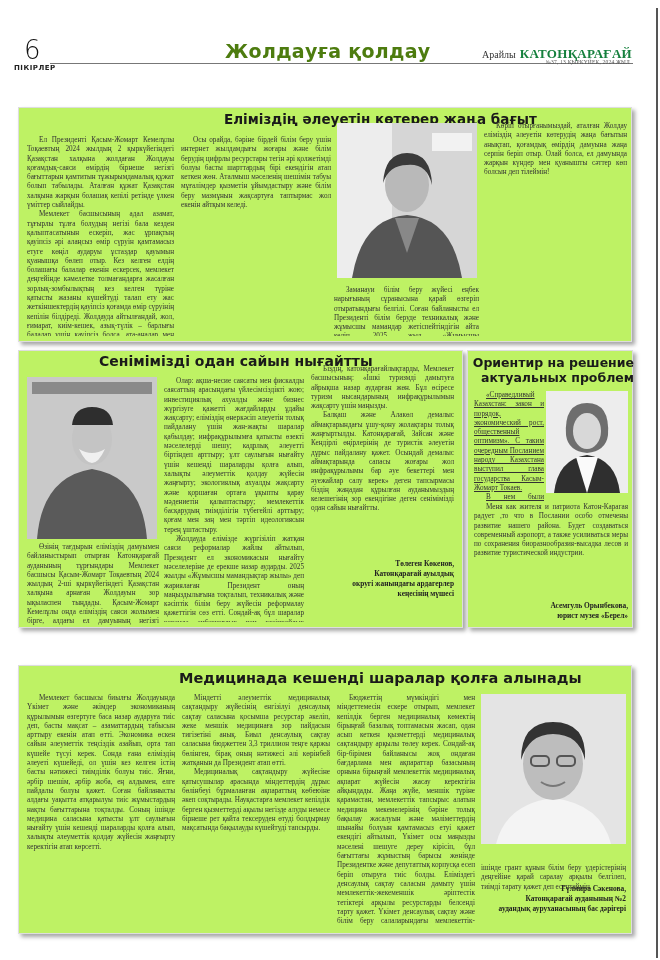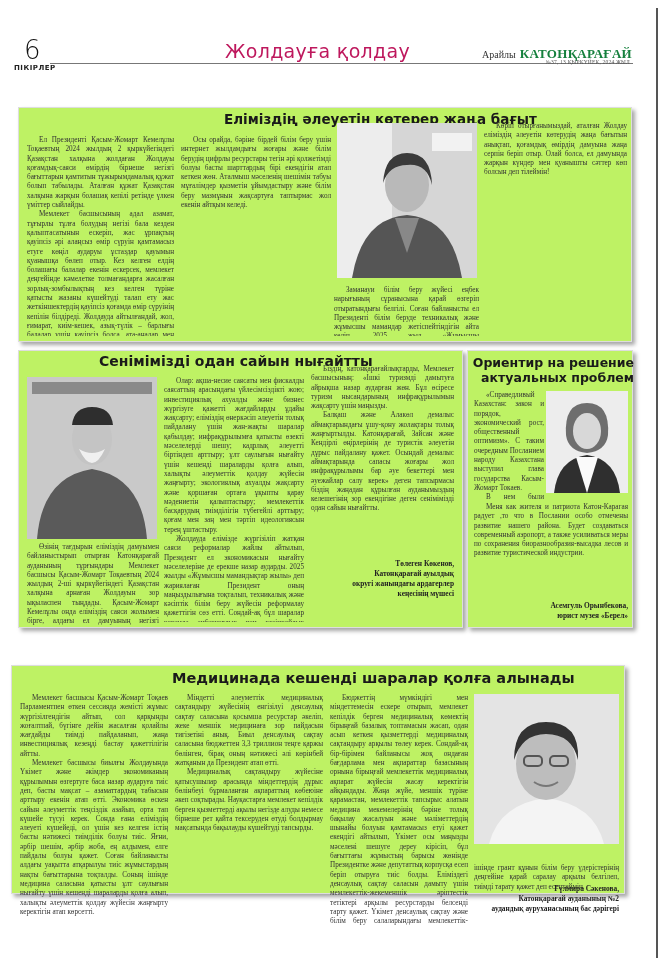--- a/index.html
+++ b/index.html
@@ -3,21 +3,21 @@
 <meta charset="utf-8">
 <style>
   * { box-sizing: border-box; margin: 0; padding: 0; }
   html, body { width: 660px; height: 960px; background: #ffffff; overflow: hidden; }
   body { font-family: "Liberation Serif", serif; color: #222; position: relative; }
 
   .masthead { position: absolute; left: 0; top: 0; width: 660px; height: 105px; }
   .page-num { position: absolute; left: 24px; top: 37px; font-family: "DejaVu Sans", sans-serif; font-size: 26px; font-weight: 300; color: #111; line-height: 1; }
   .page-label { position: absolute; left: 14px; top: 64px; font-family: "DejaVu Sans", sans-serif; font-size: 7px; font-weight: bold; letter-spacing: 0.5px; color: #222; }
   .head-rule { position: absolute; left: 50px; top: 63px; width: 583px; height: 1px; background: #777; }
-  .section-title { position: absolute; left: 225px; top: 40px; font-family: "DejaVu Sans", sans-serif; font-size: 19px; font-weight: 400; color: #be185d; letter-spacing: 0.3px; }
+  .section-title { position: absolute; left: 225px; top: 40px; font-family: "DejaVu Sans", sans-serif; font-size: 19px; font-weight: 700; color: #4d7c0f; letter-spacing: 0.3px; }
   .paper-name { position: absolute; right: 28px; top: 44px; text-align: right; }
   .paper-name .pre { font-size: 10px; color: #333; margin-top: 16px; }
   .paper-name .big { font-size: 13px; font-weight: bold; color: #15803d; letter-spacing: 0.3px; }
   .paper-issue { position: absolute; right: 30px; top: 59px; font-size: 5.5px; color: #555; letter-spacing: 0.2px; }
   .side-rule { position: absolute; right: 2px; top: 8px; width: 2px; height: 950px; background: #555; }
 
   .article { position: absolute; background: #bef264; box-shadow: 3px 3px 4px rgba(0,0,0,0.35); border: 1px solid #ddd; }
   .a-title { font-family: "DejaVu Sans", sans-serif; font-weight: bold; color: #1a1a1a; position: absolute; white-space: nowrap; }
   .col { position: absolute; font-size: 7.2px; line-height: 9.3px; text-align: justify; color: #333; overflow: hidden; hyphens: auto; }
   .col p { text-indent: 12px; }
@@ -40,26 +40,26 @@
   #a2 .photo { left: 8px; top: 26px; width: 130px; height: 162px; }
   #a2 .col1 { left: 8px; top: 192px; width: 132px; height: 82px; }
   #a2 .col2 { left: 145px; top: 26px; width: 140px; height: 245px; }
   #a2 .col3 { left: 292px; top: 14px; width: 143px; height: 185px; }
   #a2 .sig { left: 292px; top: 208px; width: 143px; }
 
   
   #a3 { left: 467px; top: 350px; width: 166px; height: 278px; }
   #a3 .a-title { left: 0; width: 166px; top: 4px; font-size: 12.5px; line-height: 15px; text-align: right; white-space: normal; }
   #a3 .photo { left: 78px; top: 40px; width: 82px; height: 102px; background: #e9e9e9; }
-  #a3 .col1 { left: 6px; top: 40px; width: 70px; height: 112px; }
+  #a3 .col1 { left: 6px; top: 40px; width: 70px; height: 112px; text-decoration: underline; }
   #a3 .col2 { left: 6px; top: 152px; width: 154px; height: 92px; }
   #a3 .sig { left: 6px; top: 250px; width: 154px; }
 
   
-  #a4 { left: 11px; top: 665px; width: 614px; height: 229px; }
+  #a4 { left: 18px; top: 665px; width: 614px; height: 269px; }
   #a4 .a-title { left: 160px; top: 4px; font-size: 14.5px; }
   #a4 .col1 { left: 8px; top: 28px; width: 148px; height: 232px; }
   #a4 .col2 { left: 163px; top: 28px; width: 148px; height: 232px; }
   #a4 .col3 { left: 318px; top: 28px; width: 138px; height: 232px; }
   #a4 .photo { left: 462px; top: 28px; width: 145px; height: 150px; background: #ddd; }
   #a4 .col4 { left: 462px; top: 182px; width: 145px; height: 32px; margin-top: 16px; }
   #a4 .sig { left: 462px; top: 218px; width: 145px; }
 </style>
 </head>
 <body>
@@ -156,21 +156,20 @@
   </div>
   <div class="sig">
     <div>Асемгуль Орынбекова,</div>
     <div>юрист музея «Берел»</div>
   </div>
 </div>
 
 <div class="article" id="a4">
   <div class="a-title">Медицинада кешенді шаралар қолға алынады</div>
   <div class="col col1">
-    <p>Мемлекет басшысы Қасым-Жомарт Тоқаев Парламентпен өткен сессияда жемісті жұмыс жүргізілгендігін айтып, сол қарқынды жоғалтпай, бүгінге дейін жасалған қолайлы жағдайды тиімді пайдаланып, жаңа инвестициялық кезеңді бастау қажеттілігін айтты.</p>
     <p>Мемлекет басшысы биылғы Жолдауында Үкімет және әкімдер экономиканың құрылымын өзгертуге баса назар аударуға тиіс деп, басты мақсат – азаматтардың табысын арттыру екенін атап өтті. Экономика өскен сайын әлеуметтік теңсіздік азайып, орта тап күшейе түсуі керек. Сонда ғана еліміздің әлеуеті күшейеді, ол үшін кез келген істің басты нәтижесі тиімділік болуы тиіс. Яғни, әрбір шешім, әрбір жоба, ең алдымен, елге пайдалы болуы қажет. Соған байланысты алдағы уақытта атқарылуы тиіс жұмыстардың нақты бағыттарына тоқталды. Соның ішінде медицина саласына қатысты ұлт саулығын нығайту үшін кешенді шараларды қолға алып, халықты әлеуметтік қолдау жүйесін жаңғырту керектігін атап көрсетті.</p>
   </div>
   <div class="col col2">
     <p>Міндетті әлеуметтік медициналық сақтандыру жүйесінің енгізілуі денсаулық сақтау саласына қосымша ресурстар әкеліп, жеке меншік медицинаға зор пайдасын тигізетіні анық. Биыл денсаулық сақтау саласына бюджеттен 3,3 триллион теңге қаржы бөлінген, бірақ оның нәтижесі әлі көрінбей жатқанын да Президент атап өтті.</p>
     <p>Медициналық сақтандыру жүйесіне қатысушылар арасында міндеттердің дұрыс бөлінбеуі бұрмаланған ақпараттың көбеюіне әкеп соқтырады. Науқастарға мемлекет кепілдік берген қызметтерді ақылы негізде алуды немесе бірнеше рет қайта тексеруден өтуді болдырмау мақсатында бақылауды күшейтуді тапсырды.</p>
   </div>
   <div class="col col3">
     <p>Бюджеттің мүмкіндігі мен міндеттемесін ескере отырып, мемлекет кепілдік берген медициналық көмектің бірыңғай базалық топтамасын жасап, одан асып кеткен қызметтерді медициналық сақтандыру арқылы төлеу керек. Сондай-ақ бір-бірімен байланысы жоқ ондаған бағдарлама мен ақпараттар базасының орнына бірыңғай мемлекеттік медициналық ақпарат жүйесін жасау керектігін айқындады. Жаңа жүйе, меншік түріне қарамастан, мемлекеттік тапсырыс алатын медицина мекемелерінің бәріне толық бақылау жасалуын және мәліметтердің шынайы болуын қамтамасыз етуі қажет екендігі айтылып, Үкімет осы маңызды мәселені шешуге дереу кірісіп, бұл бағыттағы жұмыстың барысы жөнінде Президентке және депутаттық корпусқа есеп беріп отыруға тиіс болды. Еліміздегі денсаулық сақтау саласын дамыту үшін мемлекеттік-жекеменшік әріптестік тетіктері арқылы ресурстарды белсенді тарту қажет. Үкімет денсаулық сақтау және білім беру салаларындағы мемлекеттік-жекеменшік әріптестікке қатысты жаңа нормативтер мен ережелер әзірлеуі керектігі айтылды. Білікті медицина мамандарының тапшылығы – елімізде бірнеше жылдан бері шешімін таппай жатқан мәселе. Бұл мәселені шешу үшін, ең алдымен, медицина саласындағы білім сапасын барынша арттырған жөн. Соның ішінде грант құнын білім беру үдерістерінің деңгейіне қарай саралау арқылы белгілеп, тиімді тарату қажет деп есептеймін.</p>
   </div>
   <div class="photo">

